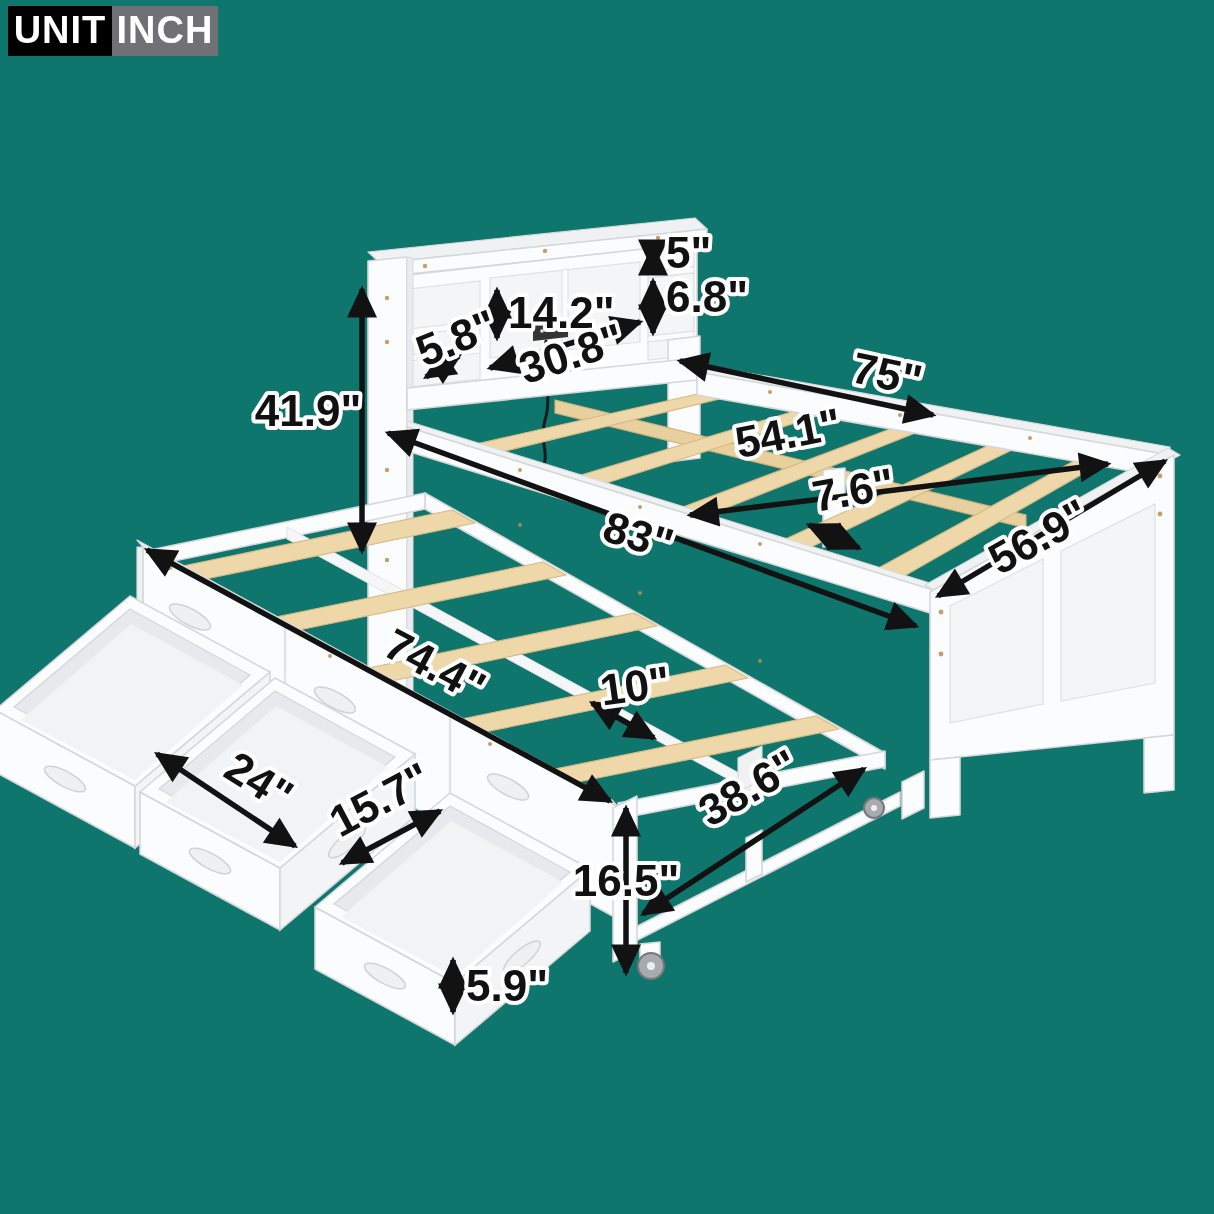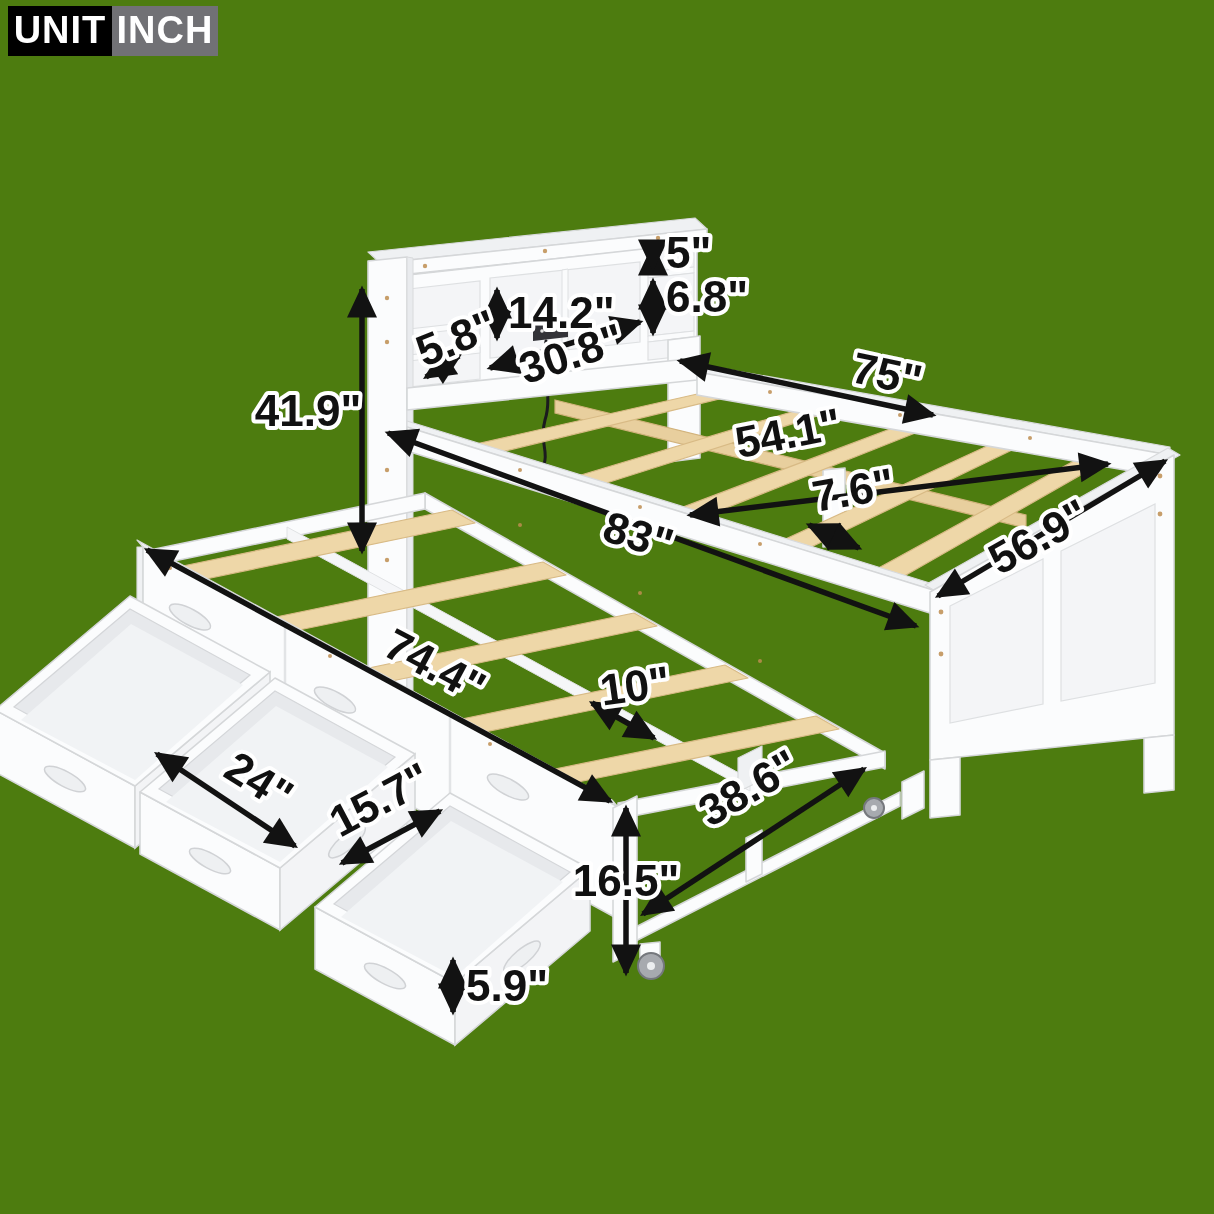--- a/index.html
+++ b/index.html
@@ -1,16 +1,16 @@
 <!DOCTYPE html>
 <html><head>
 <meta charset="utf-8">
 <style>
   html,body{margin:0;padding:0;background:#fff;}
-  .canvas{width:1214px;height:1214px;background:#4d7c0f;position:relative;overflow:hidden;
+  .canvas{width:1214px;height:1214px;background:#0f766e;position:relative;overflow:hidden;
           font-family:"Liberation Sans", sans-serif;}
   svg{display:block;}
   .frame{fill:#fbfcfd;stroke:#d5d7d9;stroke-width:1.6;stroke-linejoin:round;}
   .shade{fill:#eff1f3;stroke:#d8dadc;stroke-width:1.2;stroke-linejoin:round;}
   .sideshade{fill:#e9ebee;stroke:#d8dadc;stroke-width:1;}
   .inset{fill:#f4f5f7;stroke:#dee0e2;stroke-width:1.2;}
   .shelf{fill:#fafbfc;stroke:#dee0e2;stroke-width:1;}
   .slat{stroke:#d8ba85;stroke-width:1.2;stroke-linejoin:round;}
   .beam{fill:#e8cf9e;stroke:#d2b37c;stroke-width:1.2;}
   .cavity{fill:#e7e9ec;stroke:#d4d6d9;stroke-width:1.2;}

